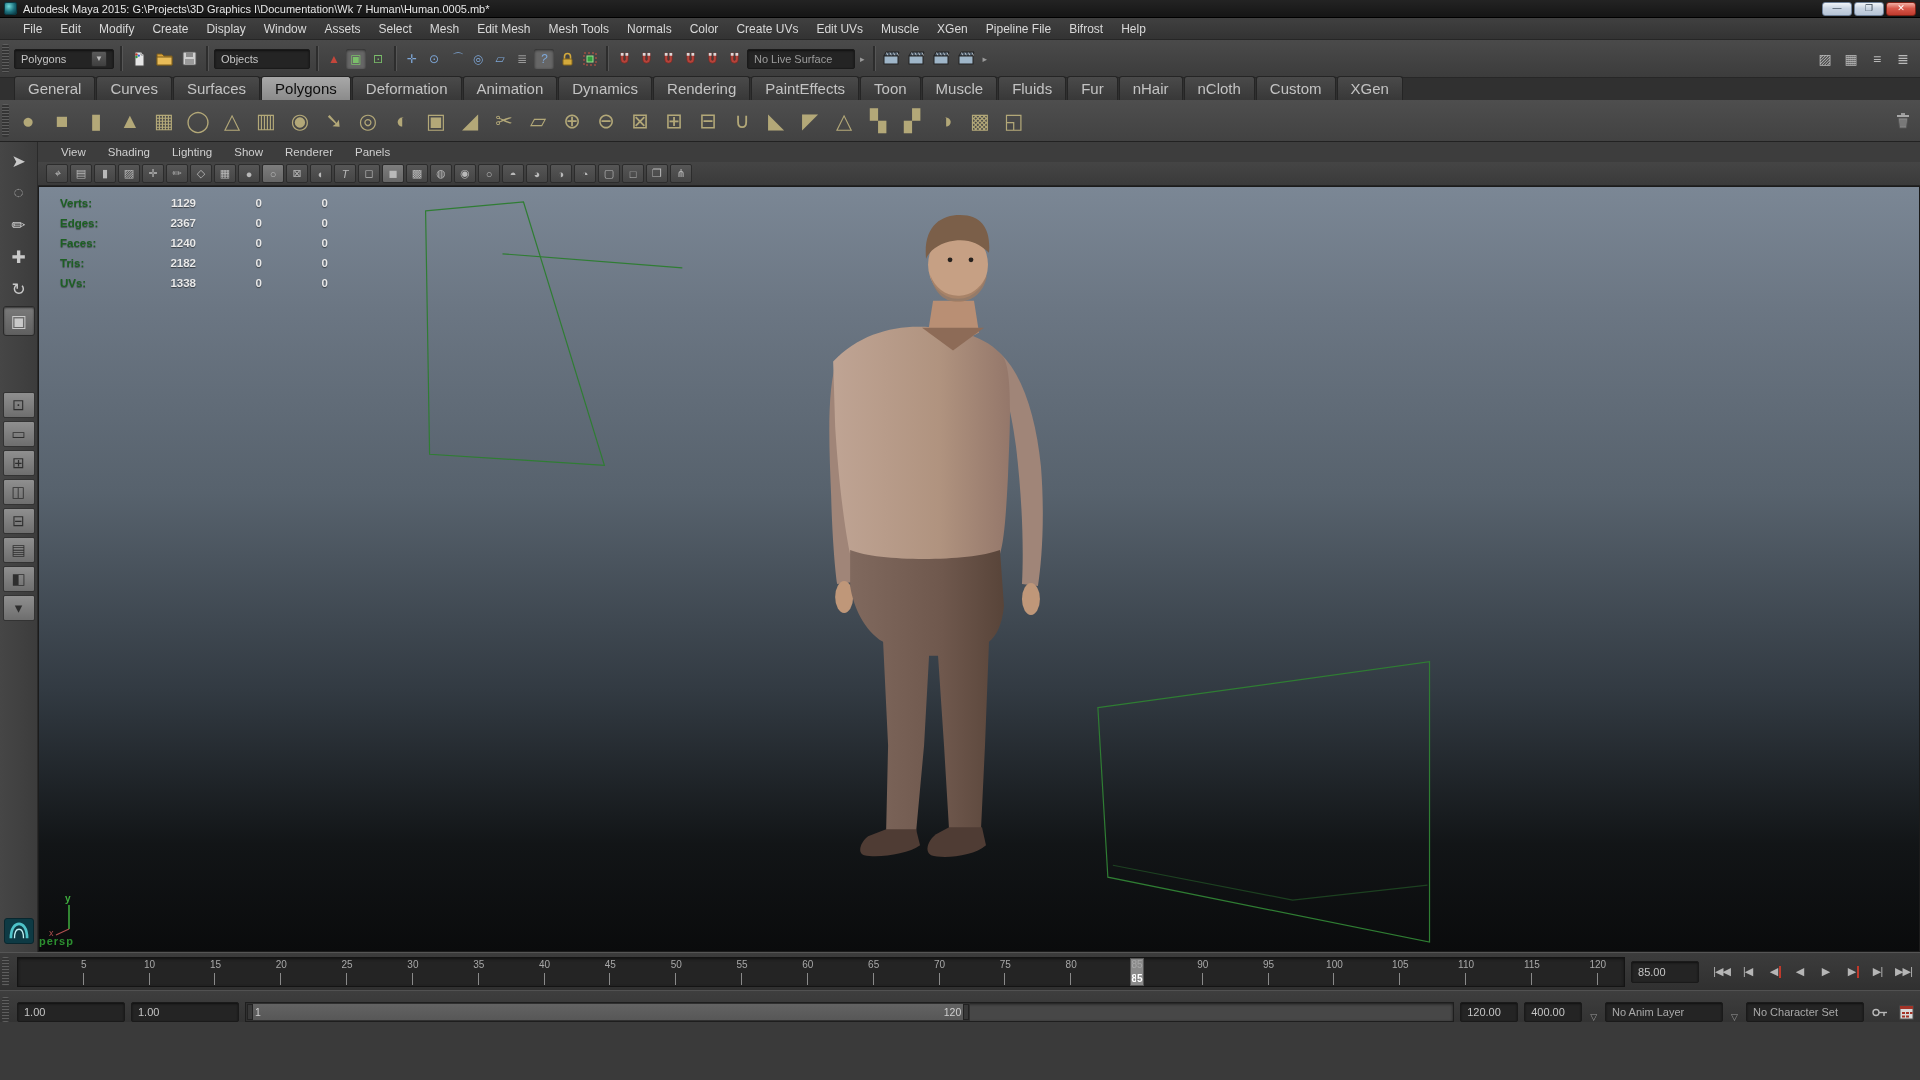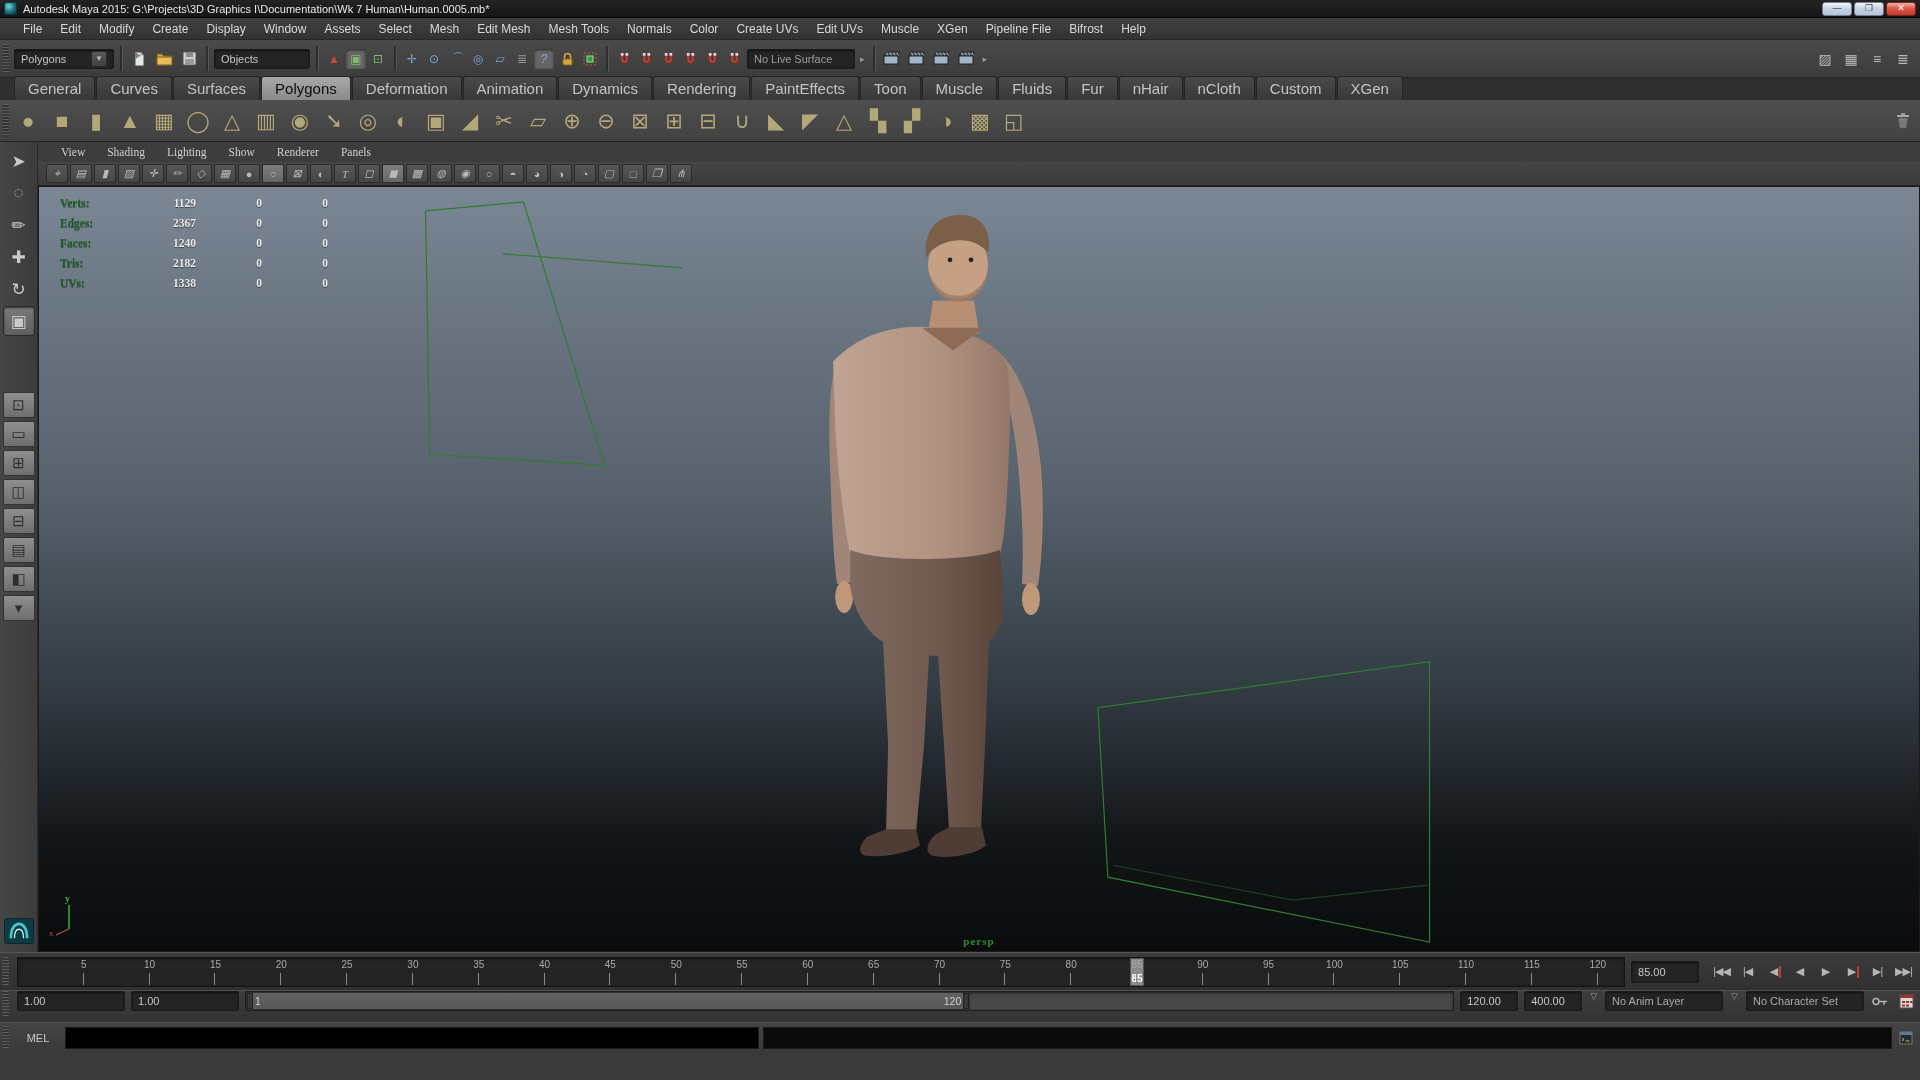--- a/index.html
+++ b/index.html
@@ -47,54 +47,54 @@
 
   
   .toolbox { position:absolute; left:0; top:142px; width:38px; height:810px; background:linear-gradient(90deg,#464646,#3c3c3c); display:flex; flex-direction:column; align-items:center; padding-top:4px; gap:2px; border-right:1px solid #2a2a2a; }
   .tool-btn { width:32px; height:30px; display:flex; align-items:center; justify-content:center; font-size:17px; color:#c9c9c9; border-radius:3px; border:1px solid transparent; }
   .tool-btn.active { background:linear-gradient(#7a7a7a,#5f5f5f); border-color:#2a2a2a; box-shadow:inset 0 1px 2px #333; }
   .tool-spacer { height:52px; }
   .layout-btn { width:32px; height:26px; font-size:15px; background:linear-gradient(#8f8f8f,#6e6e6e); border:1px solid #333; color:#2e2e2e; display:flex; align-items:center; justify-content:center; border-radius:2px; }
   .maya-logo-slot { margin-top:auto; margin-bottom:8px; width:30px; height:26px; background:#0e3a44; border-radius:3px; border:1px solid #09272e; display:flex; align-items:center; justify-content:center; }
 
   
-  .viewport { position:absolute; left:38px; top:142px; right:0; height:810px; background:#5eead4;font-family:Liberation Serif, serif; }
+  .viewport { position:absolute; left:38px; top:142px; right:0; height:810px; background:#5eead4; }
   .panel-menubar { height:20px; display:flex; align-items:center; padding-left:12px; background:#3d3d3d; }
   .panel-menu-item { padding:2px 11px; color:#cfcfcf; font-size:11.5px; }
   .panel-toolbar { height:24px; display:flex; align-items:center; gap:2px; padding-left:8px; background:linear-gradient(#454545,#3a3a3a); border-bottom:1px solid #242424; }
   .pt-icon { width:22px; height:19px; background:linear-gradient(#565656,#454545); border:1px solid #2c2c2c; border-radius:2px; font-size:11px; color:#b9b9b9; display:flex; align-items:center; justify-content:center; }
   .pt-icon.active { background:linear-gradient(#7d7d7d,#666); }
   .canvas { position:absolute; left:0; top:44px; right:0; bottom:0; border:1px solid #1b1b1b;
      background:linear-gradient(180deg,#7b8795 0%,#6b7683 16%,#57626d 40%,#323a42 66%,#121517 86%,#0a0b0c 100%); overflow:hidden; }
   .canvas svg.scene { position:absolute; inset:0; width:100%; height:100%; }
   .hud { position:absolute; left:12px; top:6px; font-weight:bold; font-size:11.5px;margin-left:9px; }
   .hud-row { display:flex; height:20px; align-items:center; }
   .hl { width:58px; color:#1d6023; text-shadow:0 1px 1px rgba(0,0,0,.4); }
   .hv { color:#e9e9e9; text-shadow:0 1px 1px rgba(0,0,0,.5); }
   .v1 { width:78px; text-align:right; }
   .v2 { width:66px; text-align:right; }
   .v3 { width:66px; text-align:right; }
-  .persp-label { position:absolute; left:0; right:0; bottom:4px; text-align:center; color:#2c8f30; font-weight:bold; font-size:11px; letter-spacing:1px; }
+  .persp-label { position:absolute; left:0; right:0; bottom:4px; color:#2c8f30; font-weight:bold; font-size:11px; letter-spacing:1px; }
   .axis-gizmo { position:absolute; left:8px; bottom:14px; }
 
   
   .timeslider { top:952px; height:38px; background:linear-gradient(#3c3c3c,#303030); display:flex; align-items:center; padding:0 4px 0 2px; gap:6px; border-top:1px solid #555; }
   .ruler { position:relative; width:1610px; height:30px; background:#242424; border:1px solid #141414; box-shadow:inset 0 1px 3px #111; }
   .tick { position:absolute; top:0; bottom:0; width:0; }
   .tick .tl { position:absolute; top:1px; left:0; transform:translateX(-50%); color:#a8a8a8; font-size:10px; }
   .tick::after { content:""; position:absolute; left:-1px; bottom:1px; width:1px; height:12px; background:#8a8a8a; }
   .frame-marker { position:absolute; top:0; bottom:0; width:14px; transform:translateX(-7px); background:#8a8a8a; border:1px solid #555; display:flex; align-items:flex-end; justify-content:center; }
   .frame-marker span { color:#fff; font-size:10px; font-weight:bold; padding-bottom:1px; }
   .current-time-field { width:68px; height:22px; }
   .playback { display:flex; align-items:center; gap:1px; margin-left:4px; }
   .pb-btn { position:relative; width:25px; height:22px; display:flex; align-items:center; justify-content:center; color:#b5b5b5; font-size:11px; letter-spacing:-1px; border-radius:2px; }
   .pb-btn.red-key::after { content:""; position:absolute; top:5px; bottom:5px; right:5px; width:2px; background:#c0392b; }
 
   
-  .rangeslider { top:990px; height:32px; background:linear-gradient(#3e3e3e,#333); display:flex; align-items:flex-start; gap:6px; padding:0 4px 0 2px; border-top:1px solid #515151; }
+  .rangeslider { top:990px; height:32px; background:linear-gradient(#3e3e3e,#333); display:flex; align-items:flex-end; gap:6px; padding:0 4px 0 2px; border-top:1px solid #515151; }
   .rs-field { width:108px; height:20px; }
   .rs-field.sm { width:58px; }
   .groove { position:relative; flex:1; height:20px; background:#474747; border:1px solid #1e1e1e; box-shadow:inset 0 1px 3px #1a1a1a; }
   .range-bar { position:absolute; left:0; top:0; bottom:0; width:60%; background:linear-gradient(#636363,#575757); border:1px solid #303030; display:flex; align-items:center; justify-content:space-between; padding:0 8px; color:#cfcfcf; font-size:10.5px; }
   .rb-handle { position:absolute; top:0; bottom:0; width:6px; background:#383838; border:1px solid #222; }
   .rb-handle.l { left:0; } .rb-handle.r { right:0; }
   .dd-arrow { color:#9a9a9a; font-size:9px; padding:0 2px; }
   .rs-dd { width:118px; height:20px; color:#a9a9a9; }
 
   
@@ -856,28 +856,15 @@
     </span>
     <span class="icon small">
       <svg width="15" height="15" viewBox="0 0 15 15">
           <rect x="1" y="1" width="13" height="13" fill="#d9d9d9" stroke="#555"></rect>
           <rect x="1" y="1" width="13" height="3" fill="#a33327"></rect>
           <path d="M3 7h3v2H3zM7 7h3v2H7zM3 10.5h3v2H3zM7 10.5h3v2H7zM11 7h2.5v2H11z" fill="#a33327"></path>
         </svg>
     </span>
   </div>
 
-  <div class="band melline">
-    <span class="grip"></span>
-    <span class="mel-label">MEL</span>
-    <span class="mel-input"></span>
-    <span class="mel-output"></span>
-    <span class="icon small">
-      <svg width="14" height="14" viewBox="0 0 14 14">
-          <rect x="1" y="1" width="12" height="12" fill="#2a2a2a" stroke="#777"></rect>
-          <rect x="1" y="1" width="12" height="3" fill="#5a7a9a"></rect>
-          <path d="M3 7l2 1.5L3 10M6.5 10h4" stroke="#9fcf6f" stroke-width="1" fill="none"></path>
-        </svg>
-    </span>
-  </div>
 
 
 </div>
 
 </body></html>

